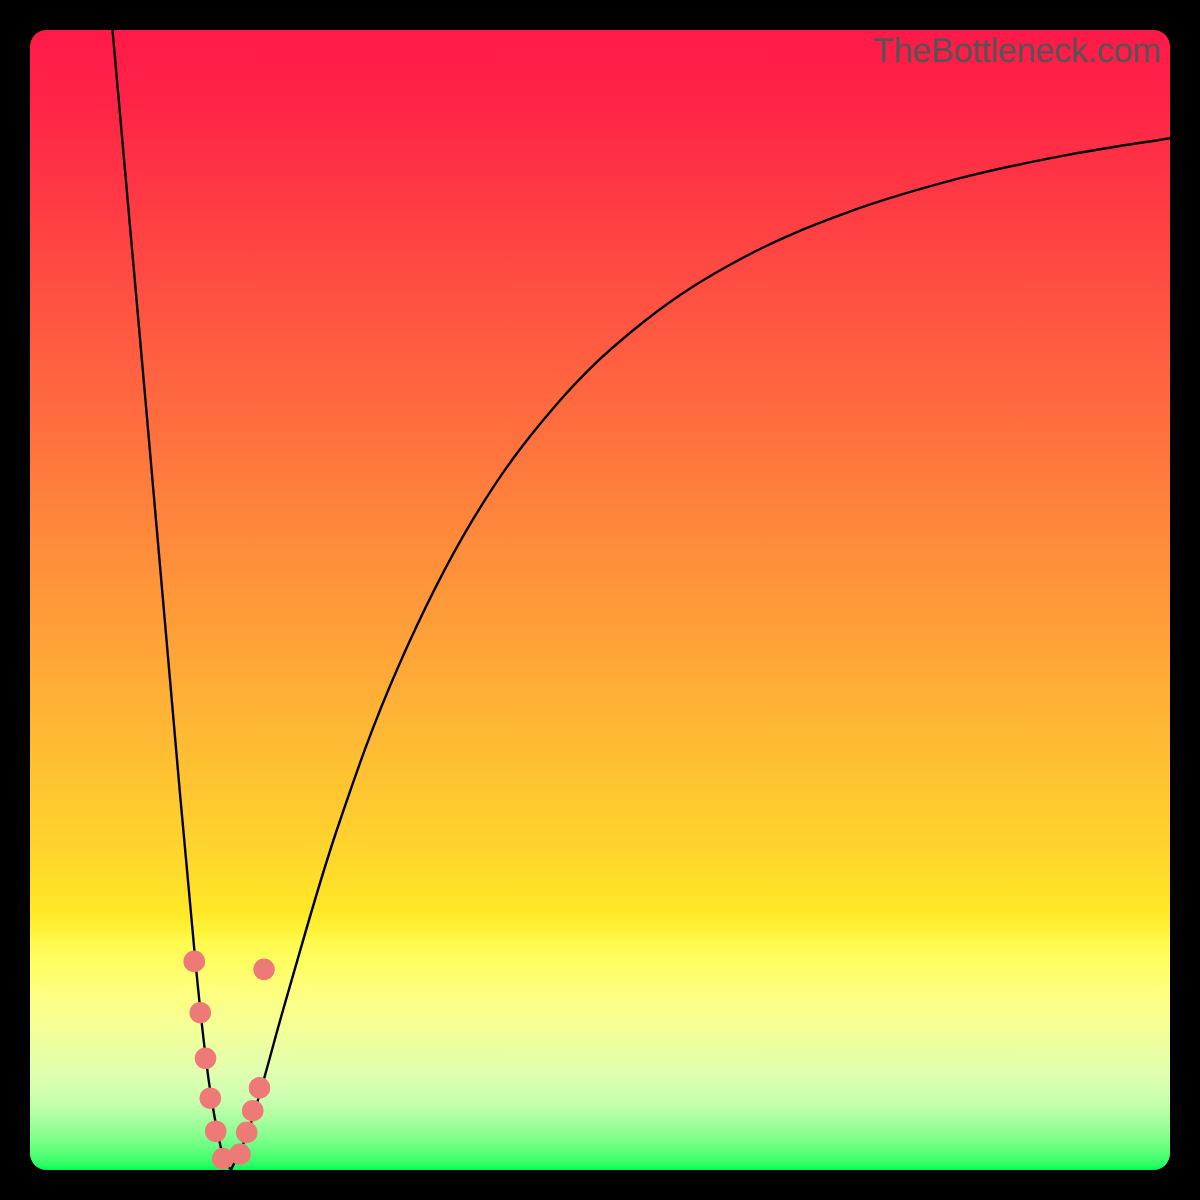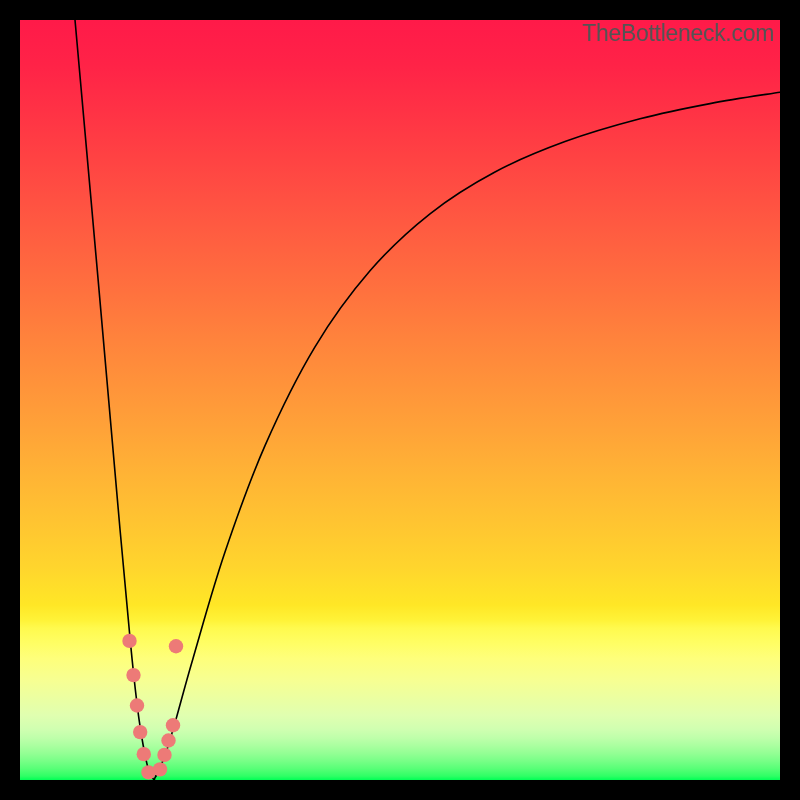--- a/index.html
+++ b/index.html
@@ -17,20 +17,21 @@
       height: 800px;
       background: #000;
     }
     .plot-area {
       position: absolute;
       left: 20px;
       top: 20px;
       width: 760px;
       height: 760px;
       overflow: hidden;
+      border-radius: 11px;
     }
     .watermark {
       position: absolute;
       top: 0;
       right: 6px;
       font-size: 23px;
       color: #545454;
       font-family: Arial, sans-serif;
       letter-spacing: -0.3px;
     }

